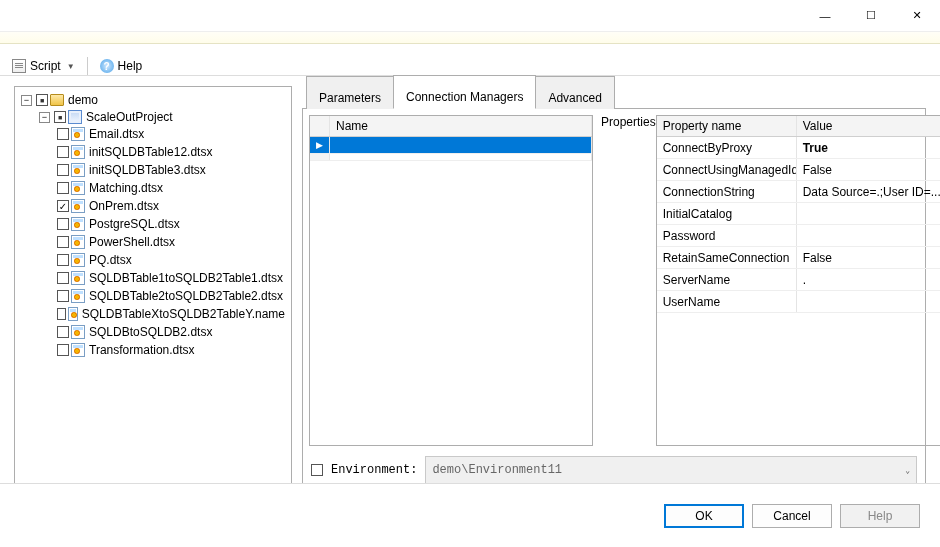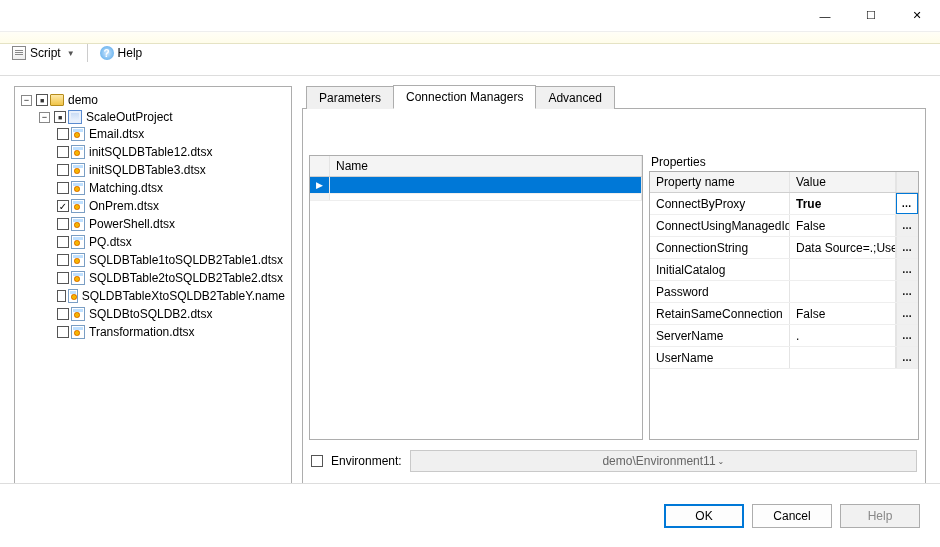--- a/index.html
+++ b/index.html
@@ -33,21 +33,21 @@
   }
   
   .bannerstrip {
     height: 12px;
     background: linear-gradient(#fffef7,#fffdea);
     border-bottom: 1px solid #e5e3c4;
   }
   .toolbar {
     height: 32px;
     display: flex;
-    align-items: flex-start;
+    align-items: flex-end;
     padding: 0 8px;
     gap: 4px;
     background: #fff;
     border-bottom: 1px solid #ddd;
   }
   .toolbar-item {
     display: flex;
     align-items: center;
     gap: 4px;
     padding: 2px 4px;
@@ -121,21 +121,21 @@
     min-width:0;
   }
   .tabs {
     display:flex;
     align-items:flex-end;
     height:23px;
     border-bottom:1px solid #adadad;
     padding-left:4px;
   }
   .tab {
-    padding:4px 12px 4px 12px;
+    padding:14px 12px 4px 12px;
     border:1px solid #adadad;
     border-bottom:none;
     background:#f0f0f0;
     margin-right:-1px;
     font-size:12px;
     position:relative;
     top:1px;
   }
   .tab.active {
     background:#fff;
@@ -152,21 +152,20 @@
     flex-direction:column;
     padding:6px;
     gap:6px;
     min-height:0;
   }
   .split {
     display:flex;
     gap:6px;
     flex:1;
     min-height:0;
-    margin-top:40px;
   }
   .grid {
     border:1px solid #adadad;
     flex:1;
     display:flex;
     flex-direction:column;
     min-height:0;
   }
   .grid-hdr {
     display:flex;
@@ -180,50 +179,51 @@
     text-overflow:ellipsis;
     white-space:nowrap;
   }
   .conn-grid .rowhdrcol{width:20px;flex:none;border-right:1px solid #e4e4e4;}
   .conn-grid .namecol{flex:1;}
   .conn-grid .row{display:flex;border-bottom:1px solid #eee;}
   .conn-grid .row.selected{background:#0078d7;color:#fff;}
   .conn-grid .row.selected .rowhdrcol{background:#0078d7;}
   .conn-grid .row .rowhdrcol{background:#f4f4f4;display:flex;align-items:center;justify-content:center;font-size:9px;}
   .props {
-    width:270px;
-    display:flex;
-    flex-direction:column;
+    width:320px;
+    display:flex;
+    flex-direction:row;
     justify-content:space-between;
   }
   .props-label {font-size:12px;margin-bottom:2px;padding-left:2px;}
   .props .grid-hdr .cell{font-weight:normal;}
   .props .pname{width:140px;flex:none;}
   .props .pval{flex:1;}
   .props .pbtn{width:22px;flex:none;border-left:1px solid #e4e4e4;display:flex;align-items:center;justify-content:center;background:#f0f0f0;}
   .props .row{display:flex;border-bottom:1px solid #eee;height:22px;align-items:stretch;}
   .props .row .cell{display:flex;align-items:center;}
   .props .row.current .pbtn{border:1px solid #0078d7;background:#fff;}
   .props .row.current .pval{font-weight:bold;}
   .ellbtn{font-weight:bold;letter-spacing:1px;font-size:10px;cursor:default;}
   
   .envbar {
     display:flex;
     align-items:center;
     gap:8px;
-    padding:4px 2px 12px 2px;
+    padding:4px 2px 0 2px;
+    font-family:Liberation Mono, monospace;
   }
   .envbar select,.env-combo {
     flex:1;
-    height:22px;
+    height:28px;
     border:1px solid #c9c9c9;
     background:#f0f0f0;
     color:#666;
     padding:2px 6px;
-    display:flex;align-items:center;justify-content:center;
+    display:flex;align-items:center;justify-content:space-between;
   }
   
   .footer {
     position:absolute;
     bottom:0; left:0; right:0;
     height:64px;
     border-top:1px solid #ddd;
     display:flex;
     align-items:center;
     justify-content:flex-end;
@@ -338,20 +338,27 @@
                   <div class="node">
                     <span class="chk">✓</span>
                     <span class="ico-pkg"></span>
                     <span class="lbl">OnPrem.dtsx</span>
                   </div>
                 </li>
                 <li>
                   <div class="node">
                     <span class="chk"></span>
                     <span class="ico-pkg"></span>
+                    <span class="lbl">PostgreSQL.dtsx</span>
+                  </div>
+                </li>
+                <li>
+                  <div class="node">
+                    <span class="chk"></span>
+                    <span class="ico-pkg"></span>
                     <span class="lbl">PowerShell.dtsx</span>
                   </div>
                 </li>
                 <li>
                   <div class="node">
                     <span class="chk"></span>
                     <span class="ico-pkg"></span>
                     <span class="lbl">PQ.dtsx</span>
                   </div>
                 </li>

